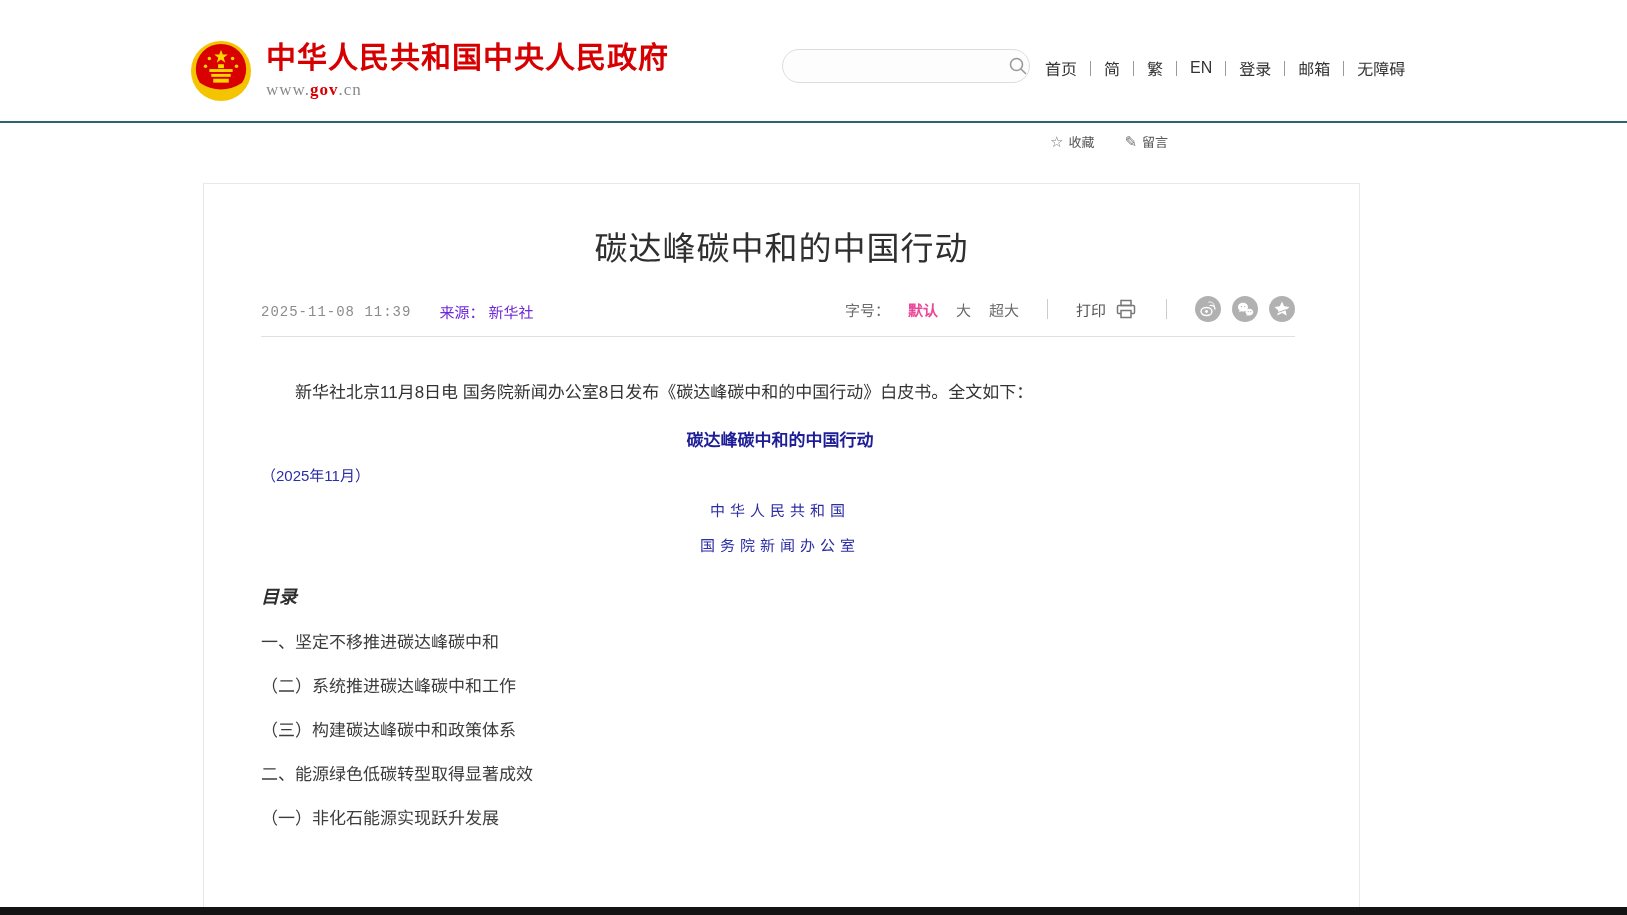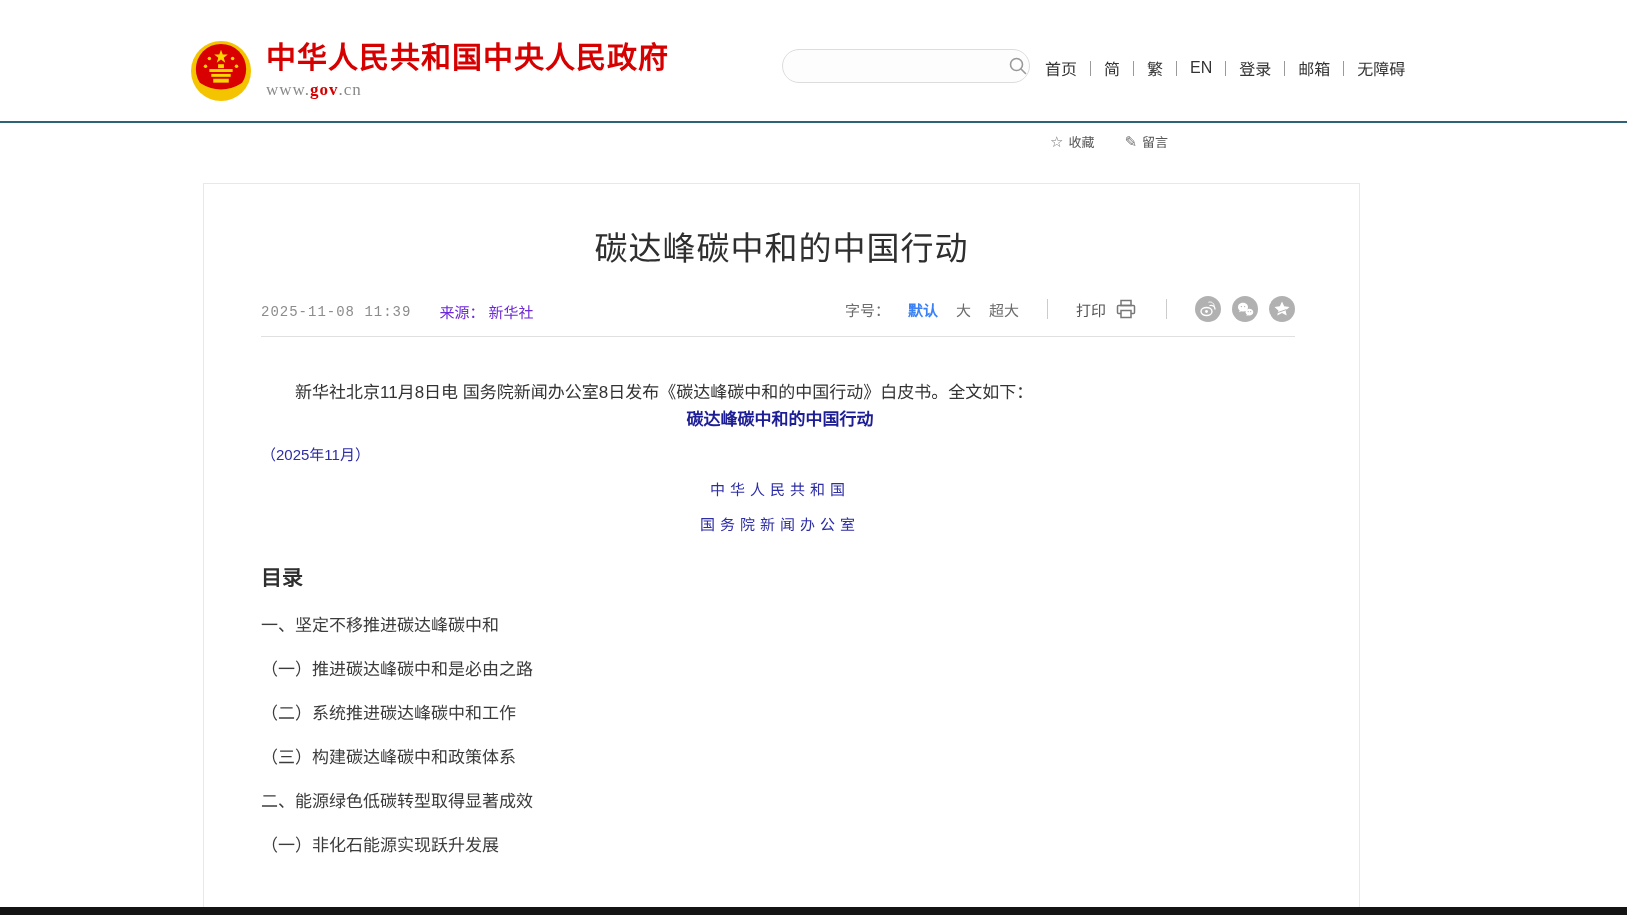--- a/index.html
+++ b/index.html
@@ -43,36 +43,36 @@
     font-size:33px; font-weight:500; color:#2f2f2f; letter-spacing:1px; }
 
   .meta-row { position:absolute; left:57px; right:64px; top:108px; height:30px;
     display:flex; align-items:flex-end; justify-content:space-between; font-size:15px; color:#777; }
   .meta-left { display:flex; align-items:center; gap:28px; }
   .pub-date { color:#8c8c8c; letter-spacing:1px; font-family:"Liberation Mono","DejaVu Sans Mono",monospace; font-size:14px; }
   .source { color:#6d28d9; }
   .meta-right { display:flex; align-items:center; gap:18px; }
   .fs-label { color:#6d6d6d; }
   .fs-option { cursor:pointer; color:#6d6d6d; }
-  .fs-option.active { color:#3b82f6; font-weight:bold; }
+  .fs-option.active { color:#ec4899; font-weight:bold; }
   .meta-divider { width:1px; height:20px; background:#ccc; margin:0 10px; }
   .print-group { display:flex; align-items:center; gap:8px; color:#555; cursor:pointer; }
   .share-group { display:flex; align-items:center; gap:11px; }
   .share-circle { width:26px; height:26px; border-radius:50%; background:#b1b1b1; cursor:pointer;
     display:flex; align-items:center; justify-content:center; }
 
   .meta-rule { position:absolute; left:57px; right:64px; top:152px; height:1px; background:#e0e0e0; }
 
   .article-body { position:absolute; left:57px; right:60px; top:196px; }
-  .lead { font-size:17px; line-height:25px; color:#333; text-indent:2em; }
+  .lead { font-size:17px; line-height:25px; color:#333; text-indent:2em; margin-bottom:21px; }
   .doc-title { text-align:center; font-size:17px; font-weight:bold; color:#1d1d96; margin-bottom:13px; }
   .doc-date { text-align:left; font-size:15px; color:#2d2da6; margin-bottom:14px; }
   .doc-org { text-align:center; font-size:15px; color:#2d2da6; letter-spacing:5px;
     font-family:"Liberation Serif","DejaVu Serif",serif; margin-bottom:14px; }
-  .toc-heading { font-size:21px; font-weight:bold; color:#2f2f2f; margin-top:27px; }
+  .toc-heading { font-size:18px; font-weight:bold; color:#2f2f2f; margin-top:27px;font-style:italic; }
   .toc-list .toc-item { font-size:17px; color:#3c3c3c; margin-top:26px; line-height:18px; }
 
   .bottom-bar { position:absolute; left:0; bottom:0; width:1627px; height:8px; background:#141414; z-index:5; }
 </style>
 </head>
 <body>
 
 <div class="page">
 
   <header class="site-header">
@@ -212,21 +212,20 @@
       <p class="doc-title">碳达峰碳中和的中国行动</p>
       <p class="doc-date">（2025年11月）</p>
       <p class="doc-org">中华人民共和国</p>
       <p class="doc-org">国务院新闻办公室</p>
       <h3 class="toc-heading">目录</h3>
       <div class="toc-list">
 
 
           <p class="toc-item">一、坚定不移推进碳达峰碳中和</p>
 
-          <p class="toc-item">（一）推进碳达峰碳中和是必由之路</p>
 
           <p class="toc-item">（二）系统推进碳达峰碳中和工作</p>
 
           <p class="toc-item">（三）构建碳达峰碳中和政策体系</p>
 
           <p class="toc-item">二、能源绿色低碳转型取得显著成效</p>
 
           <p class="toc-item">（一）非化石能源实现跃升发展</p>
         </div>
     </div>

